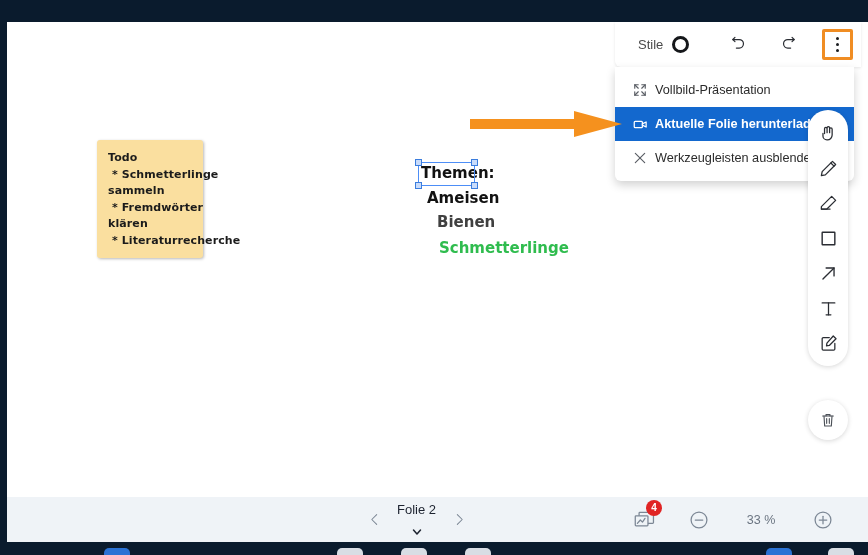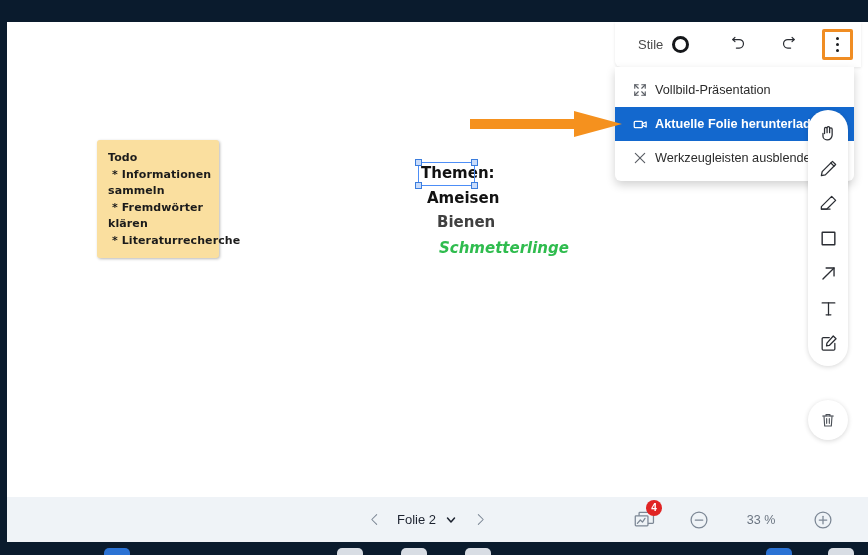--- a/index.html
+++ b/index.html
@@ -30,21 +30,21 @@
     height: 475px;
     background: #ffffff;
     overflow: hidden;
   }
 
   
   #sticky-note {
     position: absolute;
     left: 90px;
     top: 118px;
-    width: 122px;
+    width: 106px;
     height: 118px;
     background: #fadf9f;
     border-radius: 3px;
     box-shadow: 1px 1px 3px rgba(0,0,0,0.28);
     box-sizing: border-box;
     padding: 10px 8px 0 11px;
   }
   #sticky-note .note-line {
     font-family: "DejaVu Sans", sans-serif;
     font-size: 11px;
@@ -78,21 +78,20 @@
     left: 430px;
     top: 191px;
     font-size: 15px;
     color: #404040;
   }
   #hw-schmetterlinge {
     left: 432px;
     top: 217px;
     font-size: 15px;
     color: #2fbc4e;
-    font-style: italic;
   }
 
   
   #selection-box {
     position: absolute;
     left: 411px;
     top: 140px;
     width: 57px;
     height: 24px;
     border: 1.5px solid #4d8ef7;
@@ -296,20 +295,21 @@
     display: flex;
     align-items: center;
     justify-content: center;
     cursor: pointer;
   }
   #slide-selector {
     display: flex;
     align-items: center;
     gap: 9px;
     cursor: pointer;
+    flex-direction: column;
   }
   #slide-label {
     font-size: 13px;
     color: #1d2330;
   }
   #zoom-group {
     position: absolute;
     left: 625px;
     display: flex;
     align-items: center;
@@ -376,21 +376,21 @@
 </style>
 </head>
 <body>
 
 <div id="app">
 
   <div id="canvas-area">
 
     <div id="sticky-note">
       <div class="note-line">Todo</div>
-      <div class="note-line"> * Informationen</div>
+      <div class="note-line"> * Schmetterlinge</div>
       <div class="note-line">sammeln</div>
       <div class="note-line"> * Fremdwörter</div>
       <div class="note-line">klären</div>
       <div class="note-line"> * Literaturrecherche</div>
     </div>
 
     <div class="hw" id="hw-themen">Themen:</div>
     <div id="selection-box">
       <span class="sel-handle tl"></span>
       <span class="sel-handle tr"></span>

